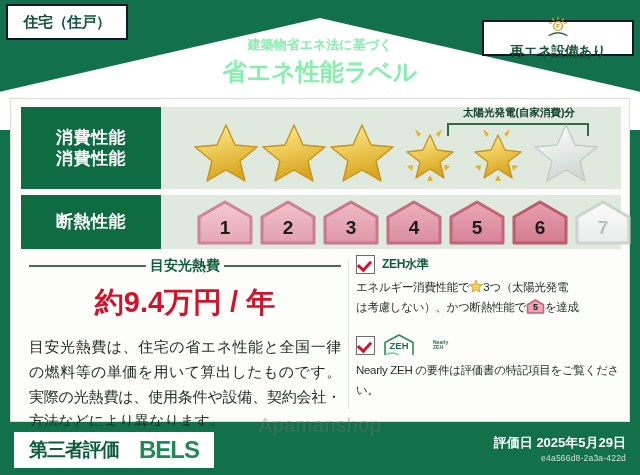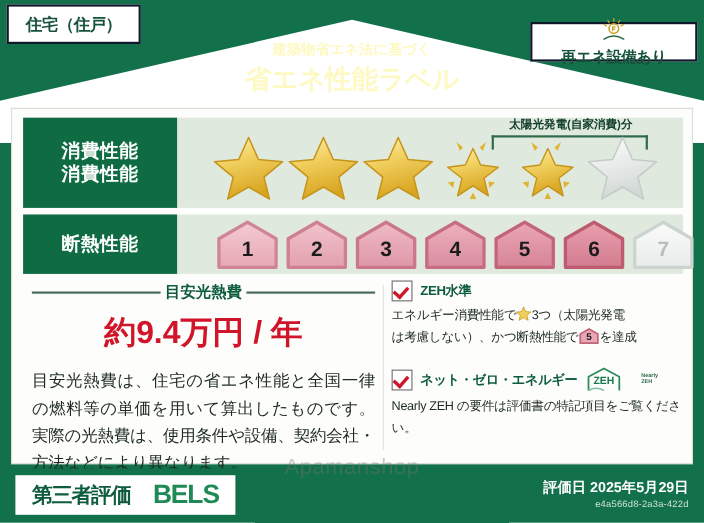--- a/index.html
+++ b/index.html
@@ -33,21 +33,21 @@
     position:absolute;background:#ffffff;border:2px solid #0f172a;
     display:flex;align-items:center;justify-content:center;gap:5px;
     color:#14523a;font-weight:bold;
   }
   .badge-left{left:6px;top:4px;width:118px;height:32px;font-size:15px;letter-spacing:-0.5px;}
   .badge-right{right:6px;top:20px;width:148px;height:32px;font-size:14px;letter-spacing:-0.5px;flex-direction:column;}
   .sun-ico{width:24px;height:22px;position:relative;flex:0 0 auto;}
   
   .title-wrap{
     position:absolute;left:0;top:36px;width:640px;text-align:center;
-    color:#fef9c3;z-index:5;font-family:Liberation Serif, serif;
+    color:#86efac;z-index:5;font-family:Liberation Serif, serif;
   }
   .title-sub{font-size:13px;font-weight:bold;letter-spacing:0px;}
   .title-main{font-size:24px;font-weight:bold;margin-top:2px;letter-spacing:0px;}
   
   .card{
     position:absolute;left:10px;top:98px;width:620px;height:324px;
     background:#fdfdfb;border:1px solid #d6ded6;
     box-sizing:border-box;
   }
   
@@ -406,21 +406,20 @@
         <span>エネルギー消費性能で</span><span class="mini-star"><svg viewBox="0 0 14 14" width="14" height="14">
               <path d="M7 1 L8.9 5.3 L13.6 5.7 L10 8.7 L11.1 13.2 L7 10.8 L2.9 13.2 L4 8.7 L0.4 5.7 L5.1 5.3 Z" fill="#f0cf5e" stroke="#c69419" stroke-width="0.7"></path>
             </svg></span><span>3つ（太陽光発電</span><br>
         <span>は考慮しない）、かつ断熱性能で</span><span class="mini-house"><svg viewBox="0 0 19 15" width="19" height="15">
               <path d="M1.5 14 V5.6 L9.5 1 L17.5 5.6 V14 Z" fill="#eba7b6" stroke="#c26577" stroke-width="1.6" stroke-linejoin="round"></path>
             </svg><span>5</span></span><span>を達成</span>
       </div>
 
       <div class="chk-line" style="margin-top:16px;">
         <span class="chkbox"></span>
-        <span class="chk-title">ネット・ゼロ・エネルギー</span>
         <span class="zeh-logo">
           <svg viewBox="0 0 44 24" width="44" height="24">
             <path d="M3 22 V9.5 L17 2 L31 9.5 V22" fill="none" stroke="#2c8a58" stroke-width="1.6" stroke-linejoin="round"></path>
             <path d="M3 22 Q10 18 17 22" fill="none" stroke="#7cc49a" stroke-width="1.4"></path>
             <text x="17" y="16" font-family="Liberation Sans, sans-serif" font-size="9.5" font-weight="bold" fill="#17794b" text-anchor="middle">ZEH</text>
           </svg>
         </span>
         <span class="zeh-tag">
           <span>Nearly</span><br>
           <span>ZEH</span>

